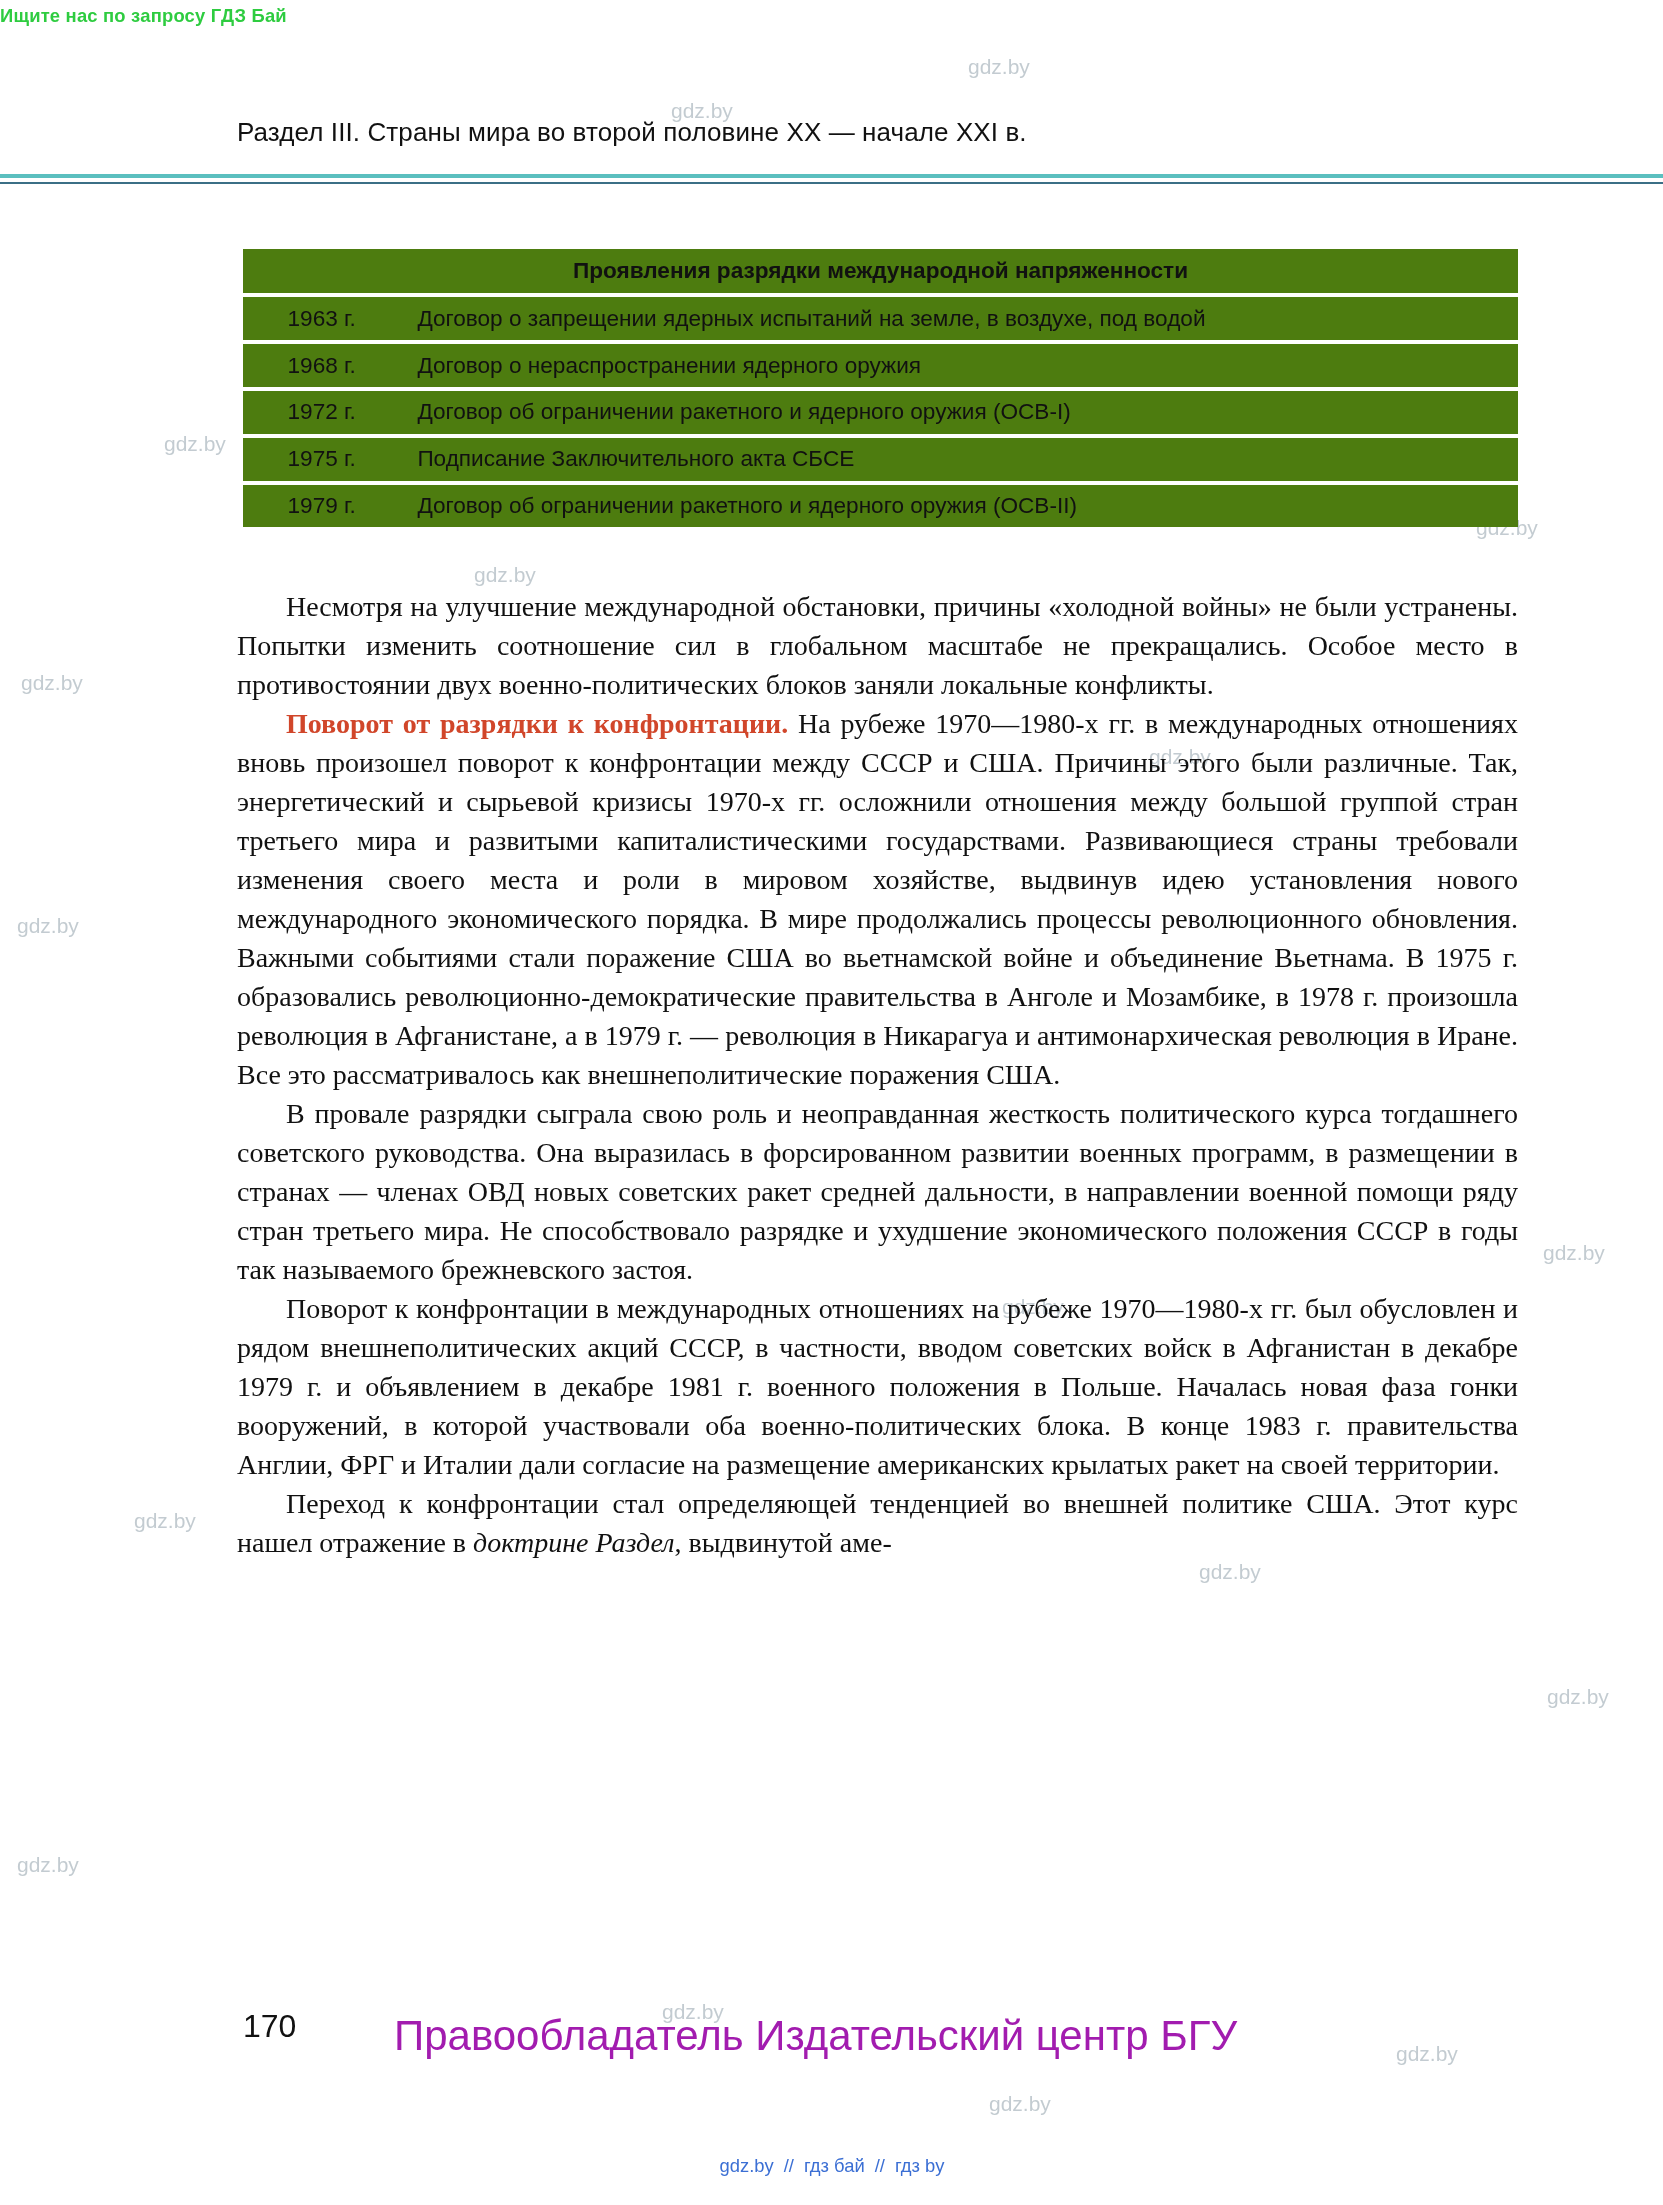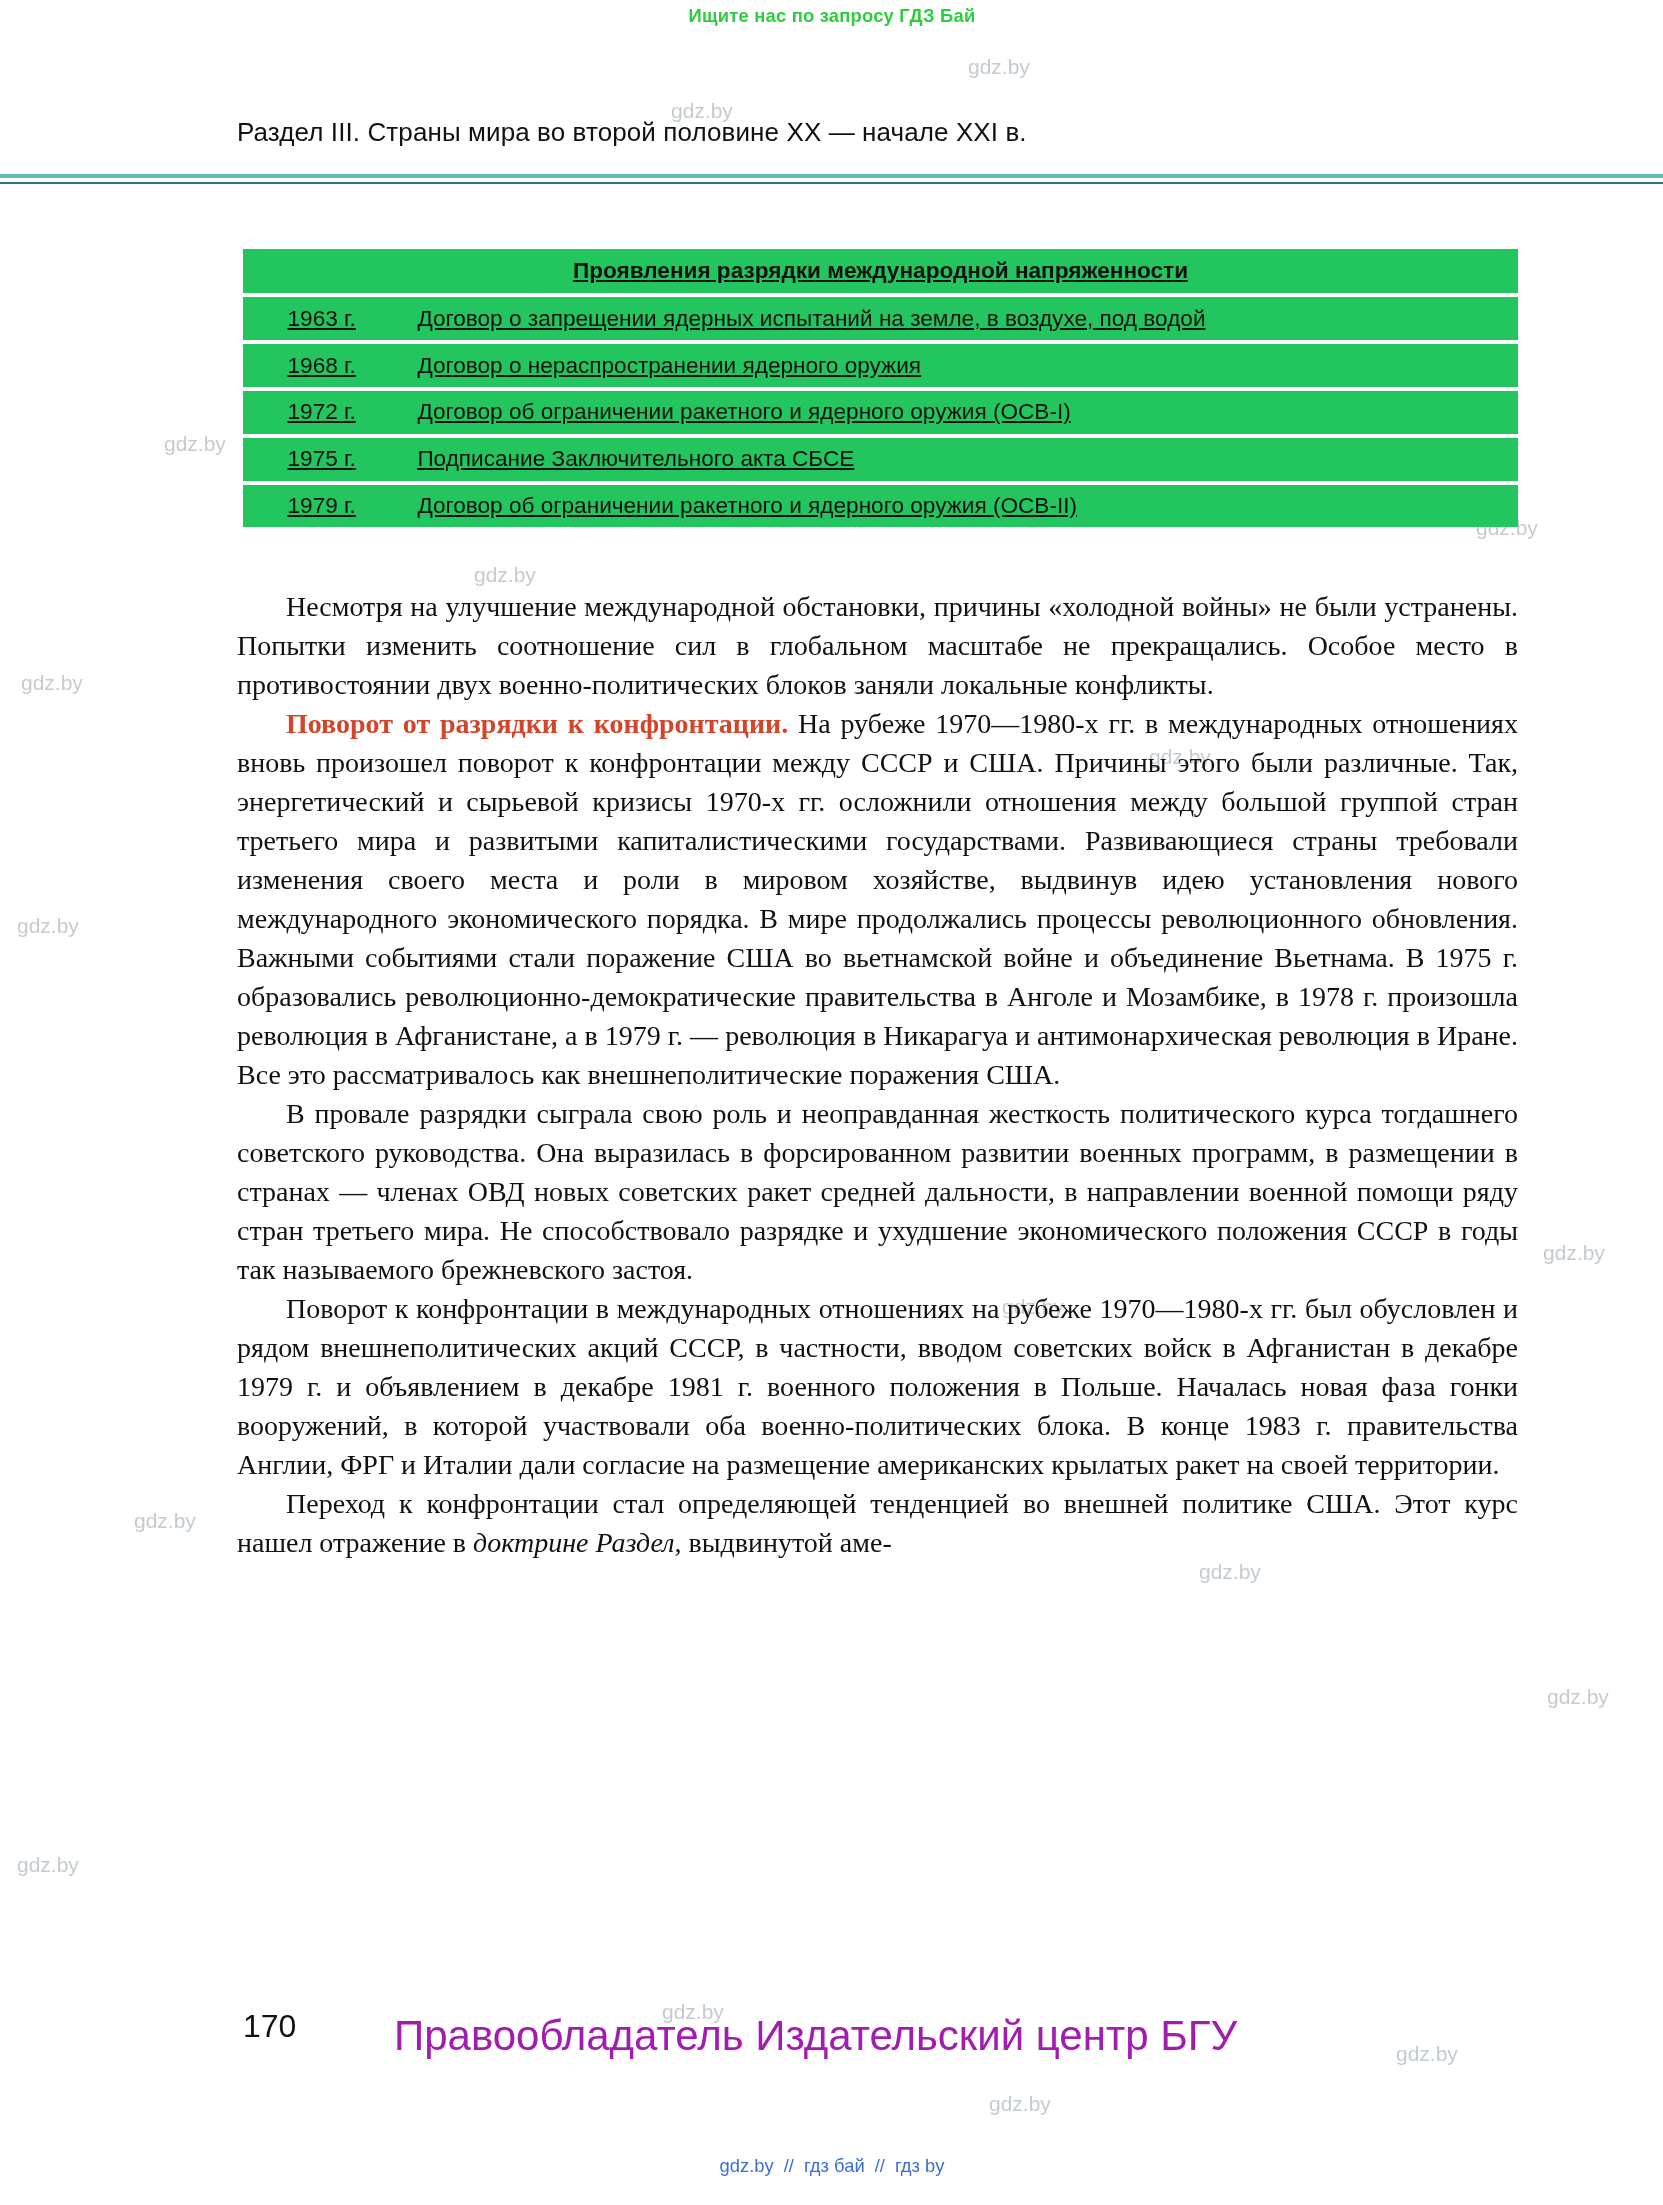--- a/index.html
+++ b/index.html
@@ -15,21 +15,21 @@
     color: #1a1a1a;
     overflow: hidden;
   }
 
   
   .top-banner {
     position: absolute;
     top: 0;
     left: 0;
     width: 100%;
-    text-align: center;
+    text-align: left;
     font-family: "Liberation Sans", sans-serif;
     font-weight: bold;
     font-size: 18.4px;
     color: #2ecc40;
     padding-top: 5px;
     letter-spacing: 0.2px;
   }
 
   
   .wm {
@@ -78,26 +78,25 @@
   .tbl {
     position: absolute;
     left: 243px;
     top: 245px;
     width: 1275px;
     border-collapse: separate;
     border-spacing: 0 4.2px;
     font-family: "Liberation Sans", sans-serif;
   }
   .tbl td, .tbl th {
-    background: #22c55e;
+    background: #4d7c0f;
     padding: 8.4px 11.7px;
     font-size: 22.6px;
     color: #111;
     vertical-align: middle;
-    text-decoration: underline;
   }
   .tbl th {
     text-align: center;
     font-weight: bold;
     font-size: 22.6px;
     padding: 9.2px 8.4px;
   }
   .tbl td.year {
     width: 134px;
     text-align: center;

